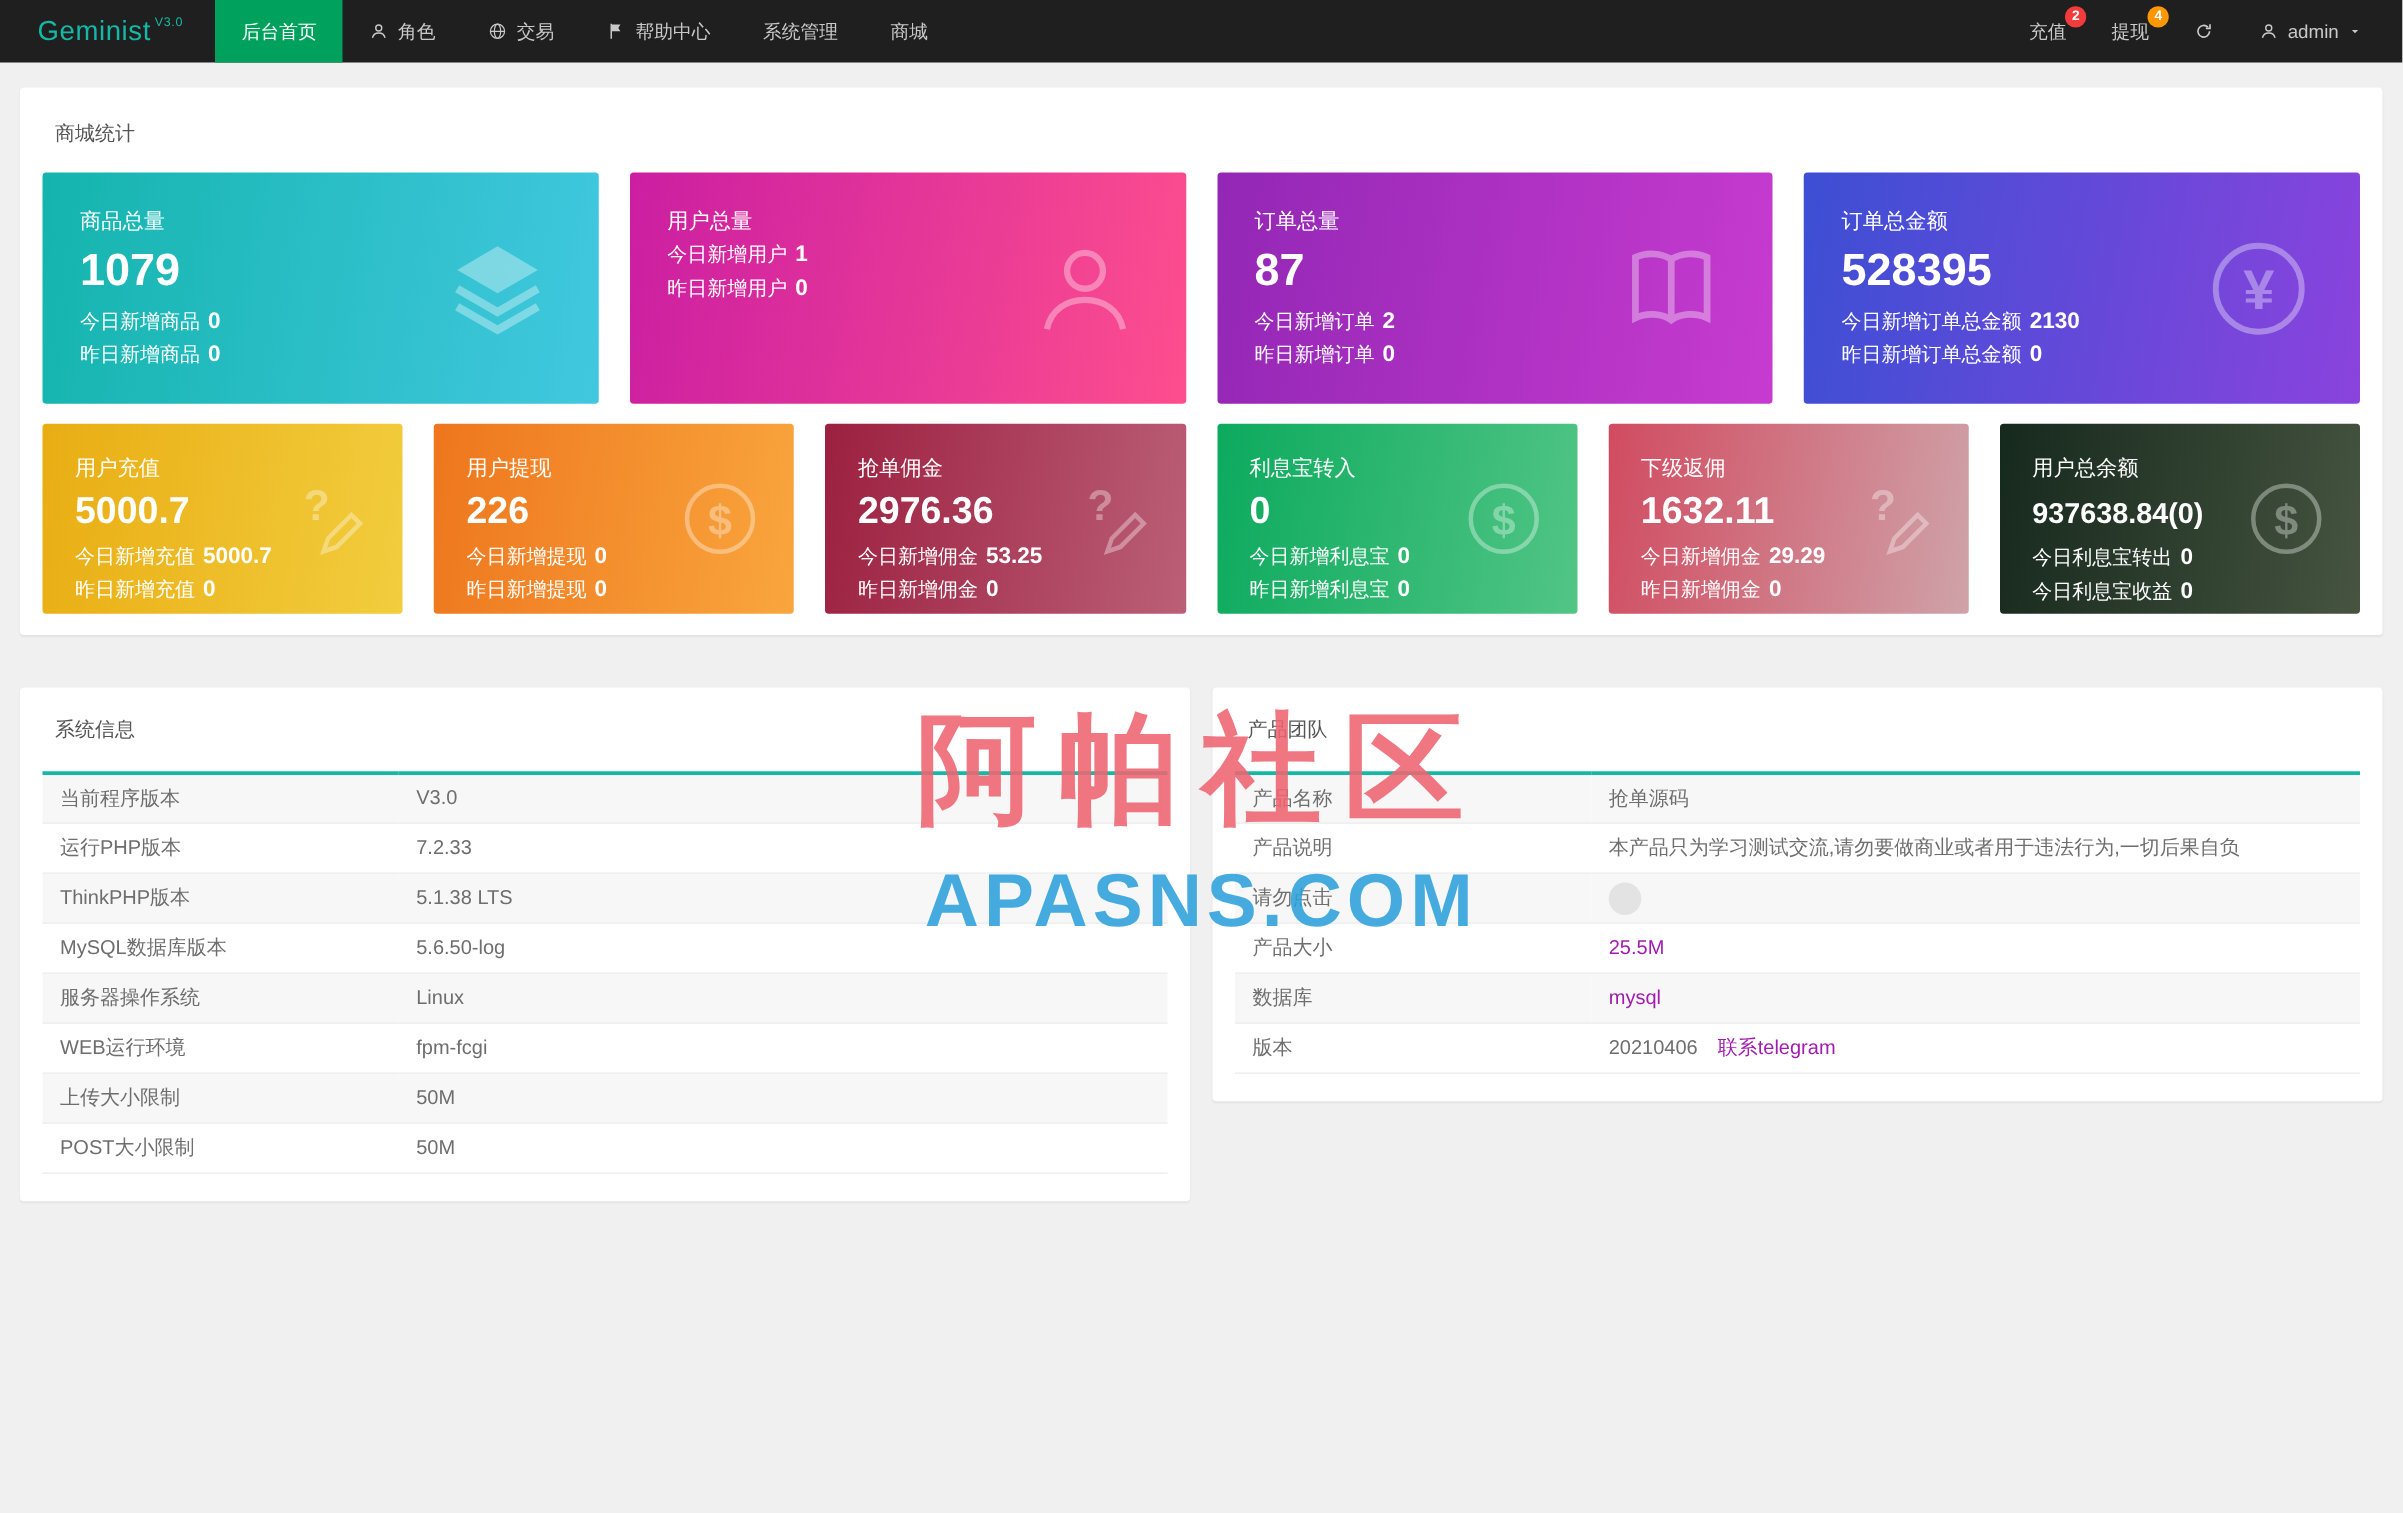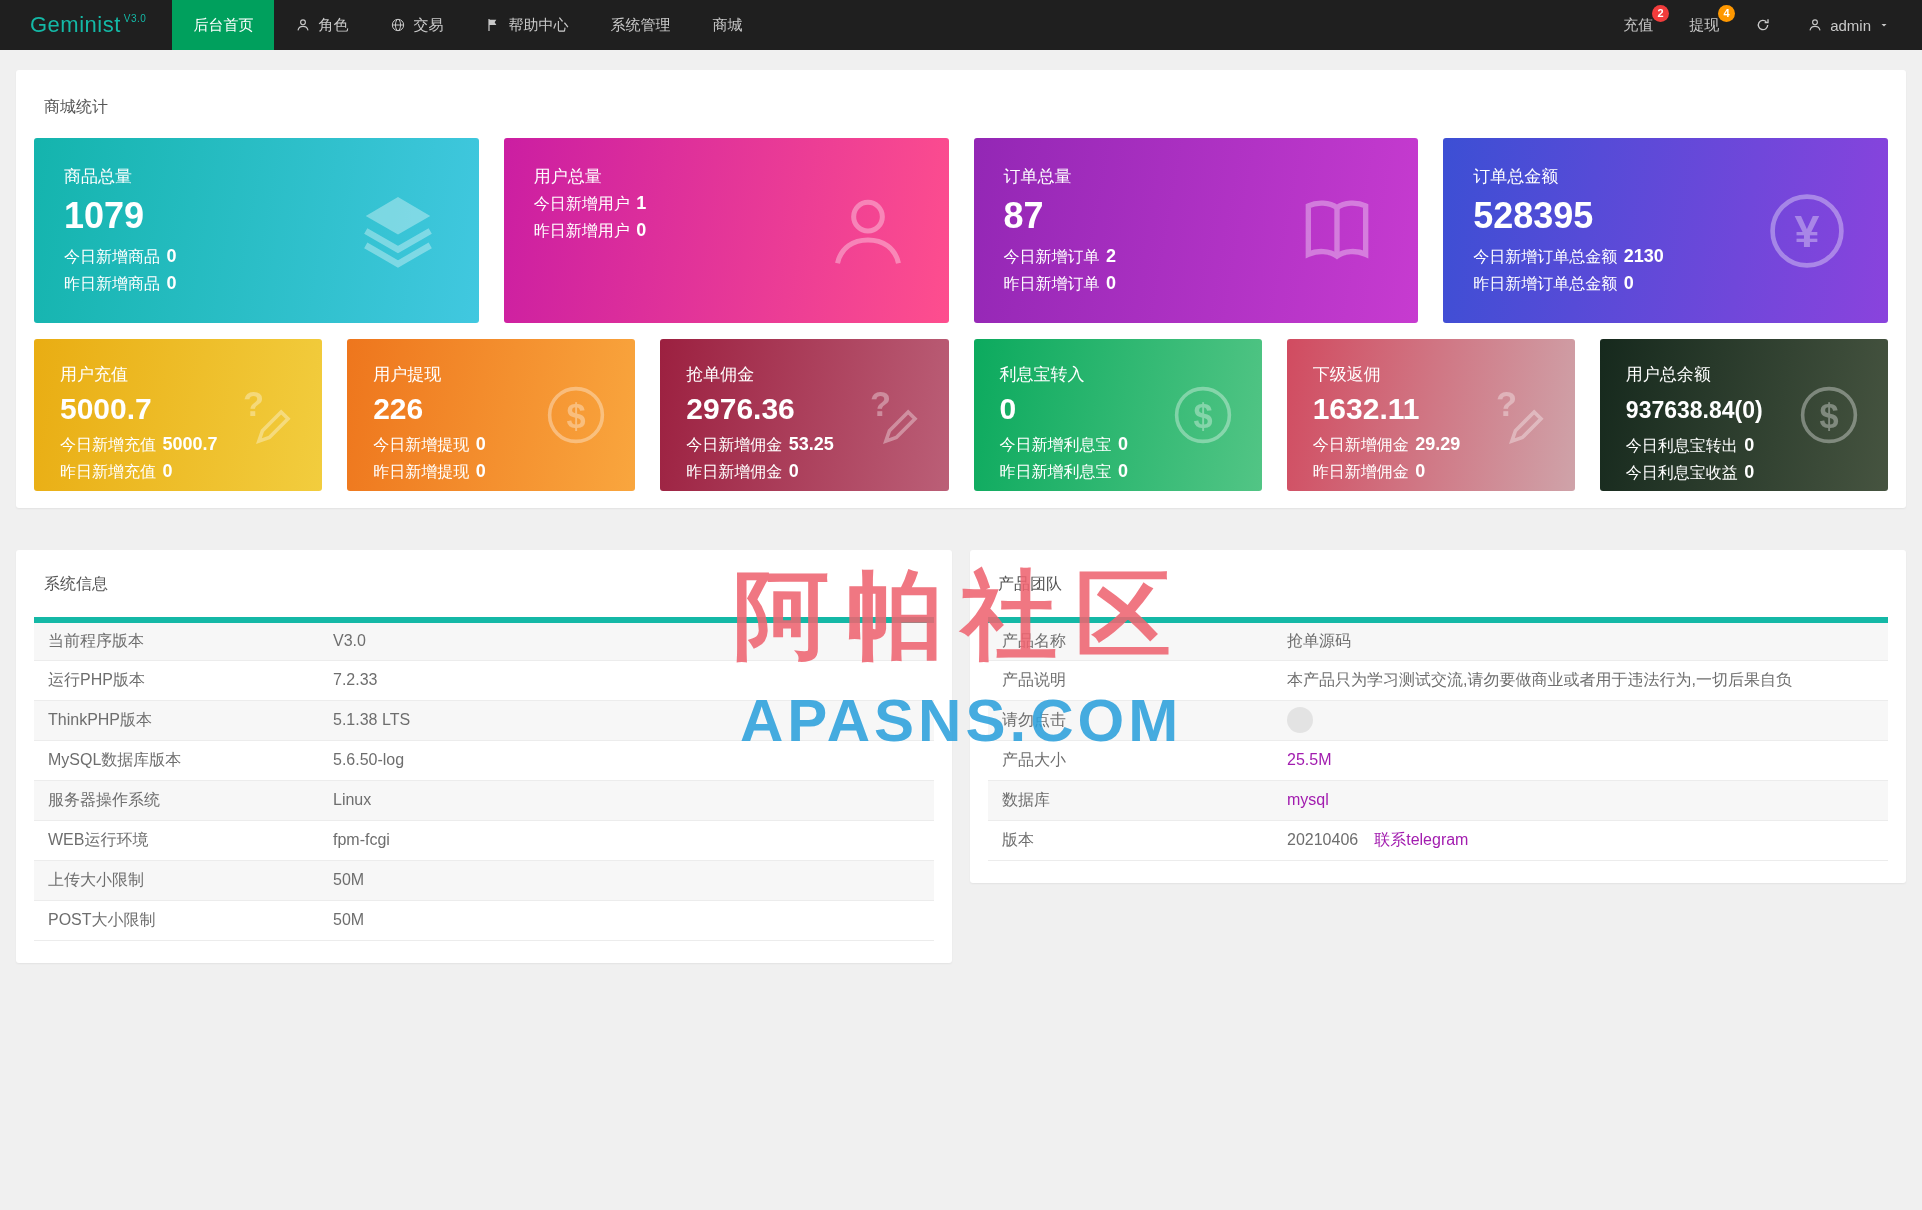--- a/index.html
+++ b/index.html
@@ -44,21 +44,21 @@
   .sc-icon { position:absolute; right:38px; top:50%; transform:translateY(-50%); opacity:.35; }
   .big-card .sc-icon svg { width:86px; height:86px; }
   .small-card .sc-icon { right:26px; }
   .small-card .sc-icon svg { width:66px; height:66px; }
   
   .bottom { display:flex; gap:18px; margin:42px 16px 0; align-items:flex-start; }
   .bottom .panel { flex:1; padding:18px 18px 22px; }
   .bottom .panel-title { margin:6px 0 22px 10px; }
   table.info { width:100%; border-collapse:collapse; }
   table.info td { height:40px; font-size:16px; color:#6e6e6e; padding:0 14px; border-bottom:1px solid #ececec; }
-  table.info tr:first-child td { border-top:6px solid #14b8a6; }
+  table.info tr:first-child td { border-top:3px solid #14b8a6; }
   table.info tr.odd td { background:#f7f7f7; }
   td.t-label { width:285px; }
   a.link { color:#a21caf; text-decoration:none; cursor:pointer; }
   .tele { margin-left:16px; }
   .dot-icon { display:inline-block; width:26px; height:26px; border-radius:50%; background:#e3e3e3; vertical-align:middle; }
   
   .watermark { position:absolute; top:552px; left:0; right:0; text-align:center; z-index:5; pointer-events:none; }
   .wm-title { font-size:96px; font-weight:bold; letter-spacing:18px; }
   .wm-sub { font-size:60px; font-weight:bold; letter-spacing:4px; margin-top:4px; }
 </style>

